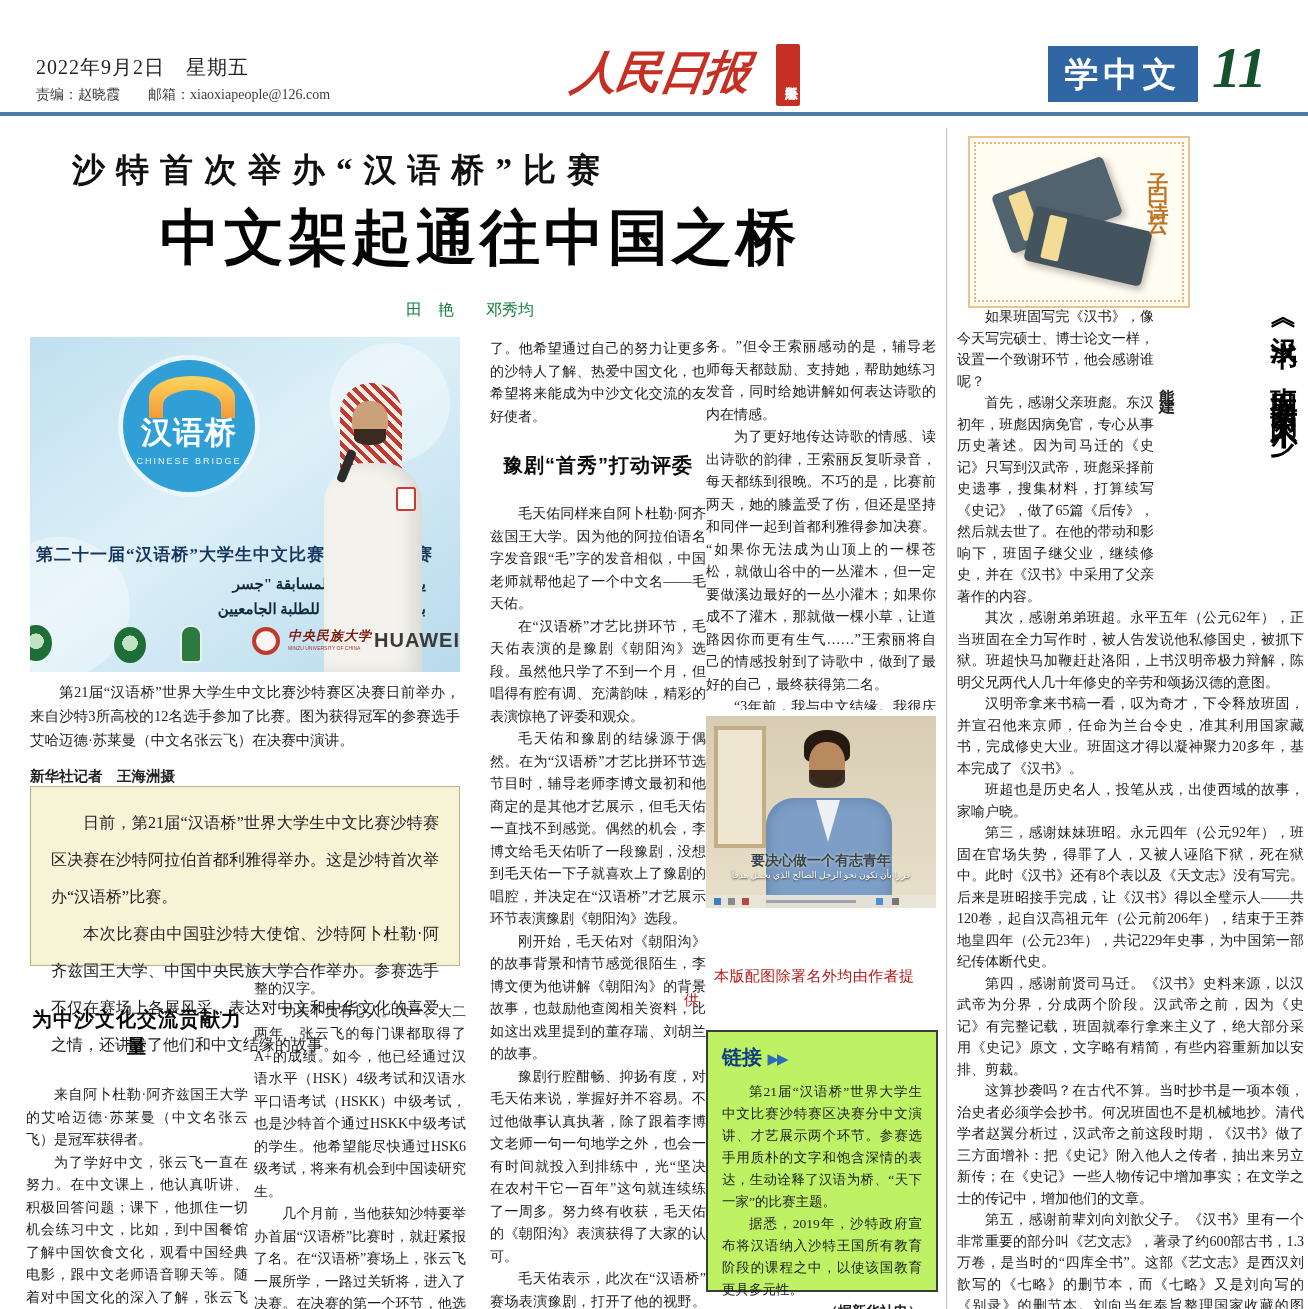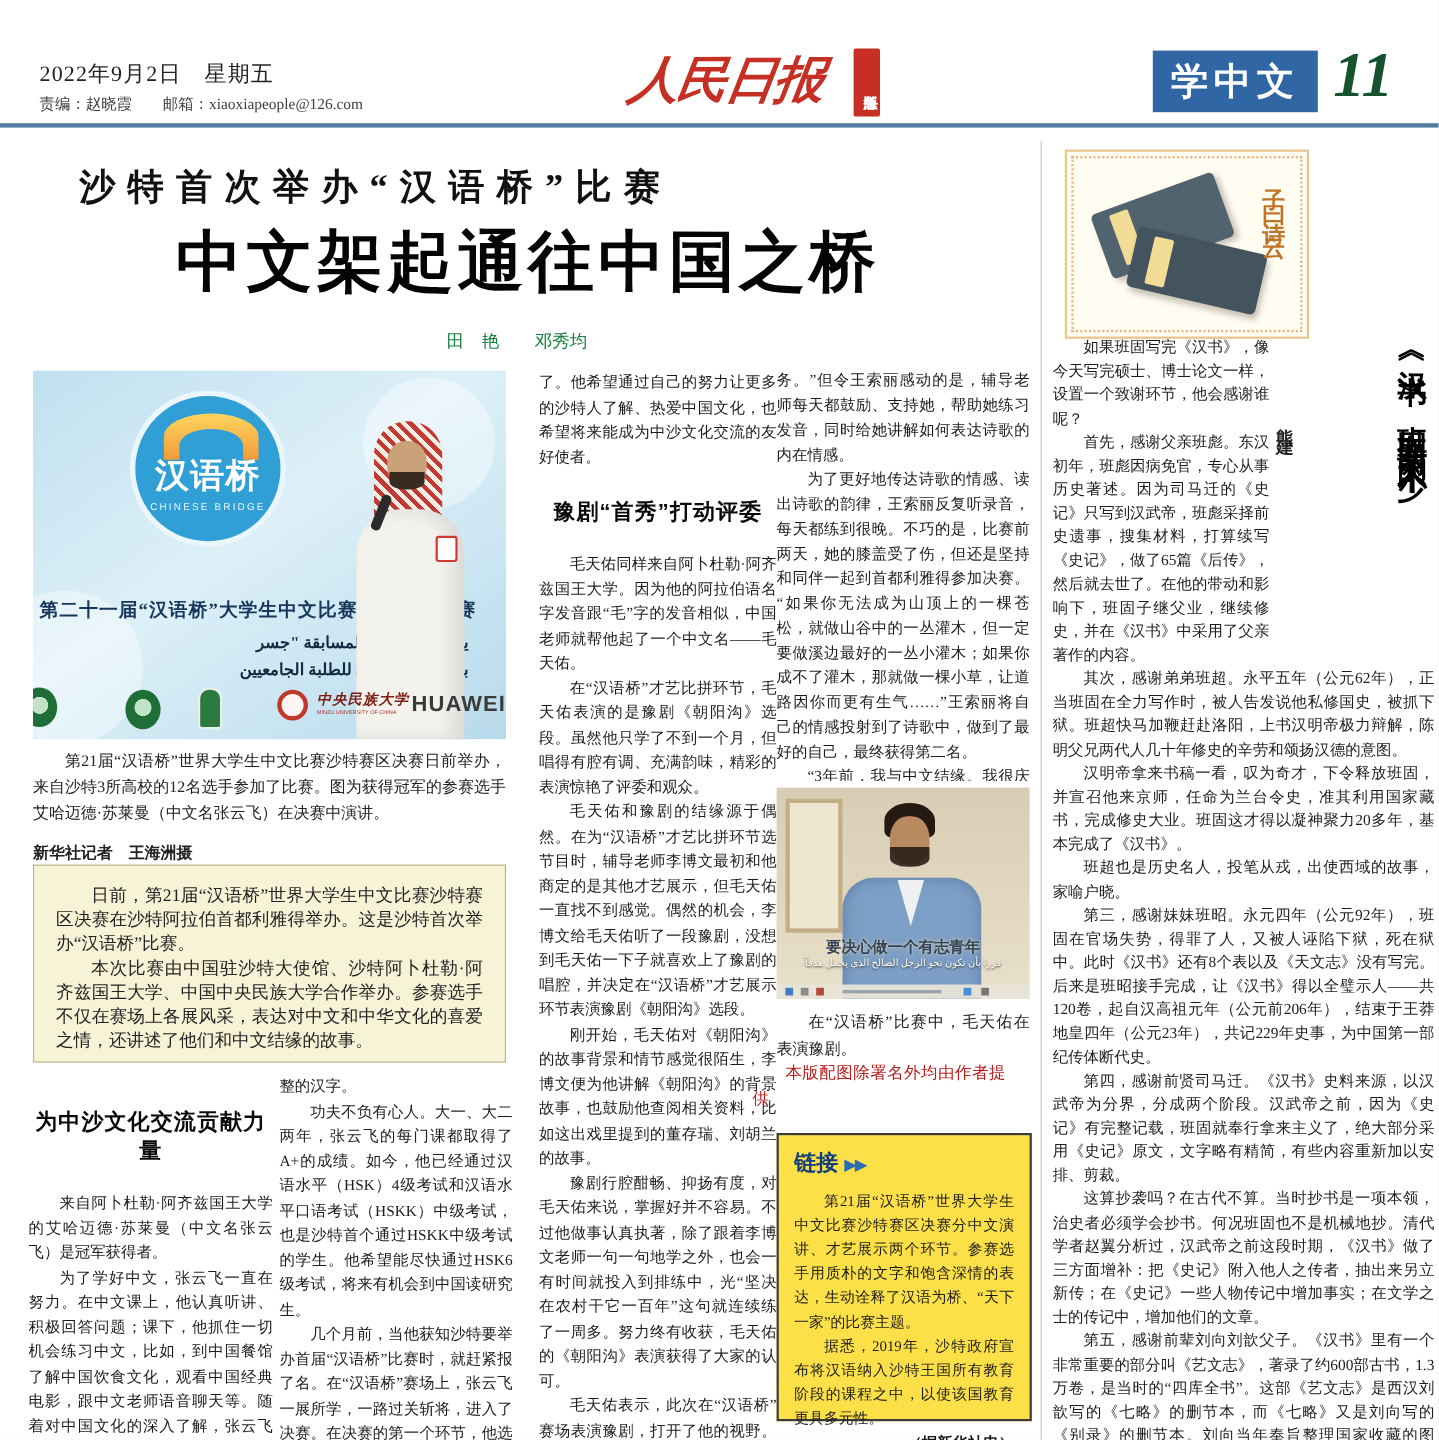--- a/index.html
+++ b/index.html
@@ -91,21 +91,21 @@
   .huawei { position:absolute; left:344px; top:8px; font-size:20px; font-weight:bold;
     color:#3a3a3a; letter-spacing:1px; font-family:"Liberation Sans","DejaVu Sans",sans-serif; }
 
   .caption1 { left:30px; top:680px; width:430px; font-size:14.5px; line-height:24px;
     text-align:justify; color:#222; }
   .caption1 .cap-text { text-indent:2em; }
   .caption1 .cap-credit { text-align:left; font-weight:bold; margin-top:12px; }
 
   .lead-box { left:30px; top:786px; width:430px; height:180px; background:#f7f3d7;
     border:1px solid #b9b288; padding:17px 20px; }
-  .lead-box p { font-size:16px; line-height:22px; text-align:justify; text-indent:2em; color:#222; }
+  .lead-box p { font-size:16px; line-height:37px; text-align:justify; text-indent:2em; color:#222; }
 
   .col { overflow:hidden; }
   .colA { left:26px;  top:1000px; width:222px; height:309px; }
   .colB { left:254px; top:978px;  width:212px; height:331px; }
   .colC { left:490px; top:338px;  width:216px; height:971px; }
   .colD { left:706px; top:336px;  width:230px; height:374px; }
   .col p { font-size:14px; line-height:22.5px; text-align:justify; text-indent:2em; color:#1c1c1c; }
   .col p.cont { text-indent:0; }
   .sec-title { font-family:"Liberation Sans","DejaVu Sans",sans-serif; font-size:20px;
     font-weight:bold; text-align:center; color:#0a0a0a; letter-spacing:1px;
@@ -137,21 +137,21 @@
   .p2-player i { position:absolute; top:3px; width:7px; height:7px; display:block; }
 
   .caption2 { left:706px; top:918px; width:230px; font-size:14.5px; line-height:24px;
     text-align:justify; text-indent:2em; color:#222; }
   .credit2 { left:684px; top:964px; width:230px; font-size:15px; line-height:24px;
     font-weight:normal; text-indent:2em; text-align:justify; color:#b91c1c;
     font-family:"Liberation Sans","DejaVu Sans",sans-serif; }
 
   
   .link-box { left:706px; top:1030px; width:232px; height:262px; border:2px solid #3c3c3c;
-    background:#fde047; padding:12px 14px; }
+    background:#bef264; padding:12px 14px; }
   .link-title { font-family:"Liberation Sans","DejaVu Sans",sans-serif; font-size:20px;
     font-weight:bold; color:#0f3f7e; margin-bottom:10px; }
   .link-title .arrows { color:#2a6cb5; font-size:15px; letter-spacing:-2px; }
   .link-box p { font-size:13.5px; line-height:22px; text-align:justify; text-indent:2em; color:#1c1c1c; }
   .link-credit { text-align:right; font-weight:bold; font-size:14px; margin-top:2px;
     font-family:"Liberation Sans","DejaVu Sans",sans-serif; }
 
   
   .v-divider { left:946px; top:128px; width:1px; height:1181px; background:#c2c2c2; }
 
@@ -287,21 +287,20 @@
     <div class="p2-sub-ar">قررا بأن تكون نحو الرجل الصالح الذي يحمل هدفاً</div>
     <div class="p2-player">
       <i style="left:8px;background:#3f7fc1;"></i>
       <i style="left:22px;background:#8a8a8a;"></i>
       <i style="left:36px;background:#b34a3a;"></i>
       <i style="left:60px;width:90px;height:3px;top:5px;background:#9aa4ad;"></i>
       <i style="left:170px;background:#4a90d9;"></i>
       <i style="left:186px;background:#777;"></i>
     </div>
   </div>
-  <div class="abs caption2">在“汉语桥”比赛中，毛天佑在表演豫剧。</div>
   <div class="abs credit2">本版配图除署名外均由作者提供</div>
 
   <div class="abs link-box">
     <div class="link-title">
       <span>链接</span>
       <span class="arrows">▶▶</span>
     </div>
     <div>
         <p>第21届“汉语桥”世界大学生中文比赛沙特赛区决赛分中文演讲、才艺展示两个环节。参赛选手用质朴的文字和饱含深情的表达，生动诠释了汉语为桥、“天下一家”的比赛主题。</p>
         <p>据悉，2019年，沙特政府宣布将汉语纳入沙特王国所有教育阶段的课程之中，以使该国教育更具多元性。</p>

